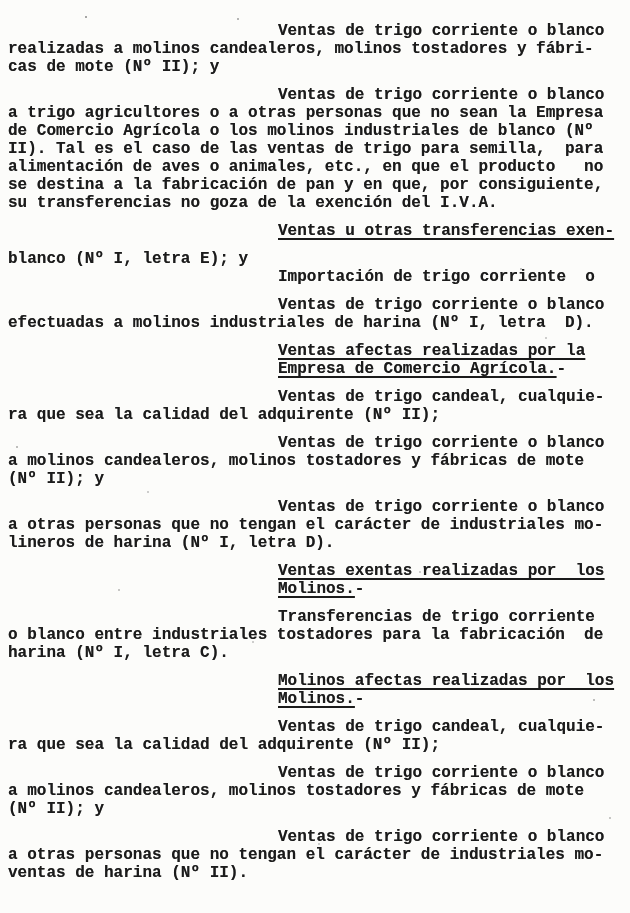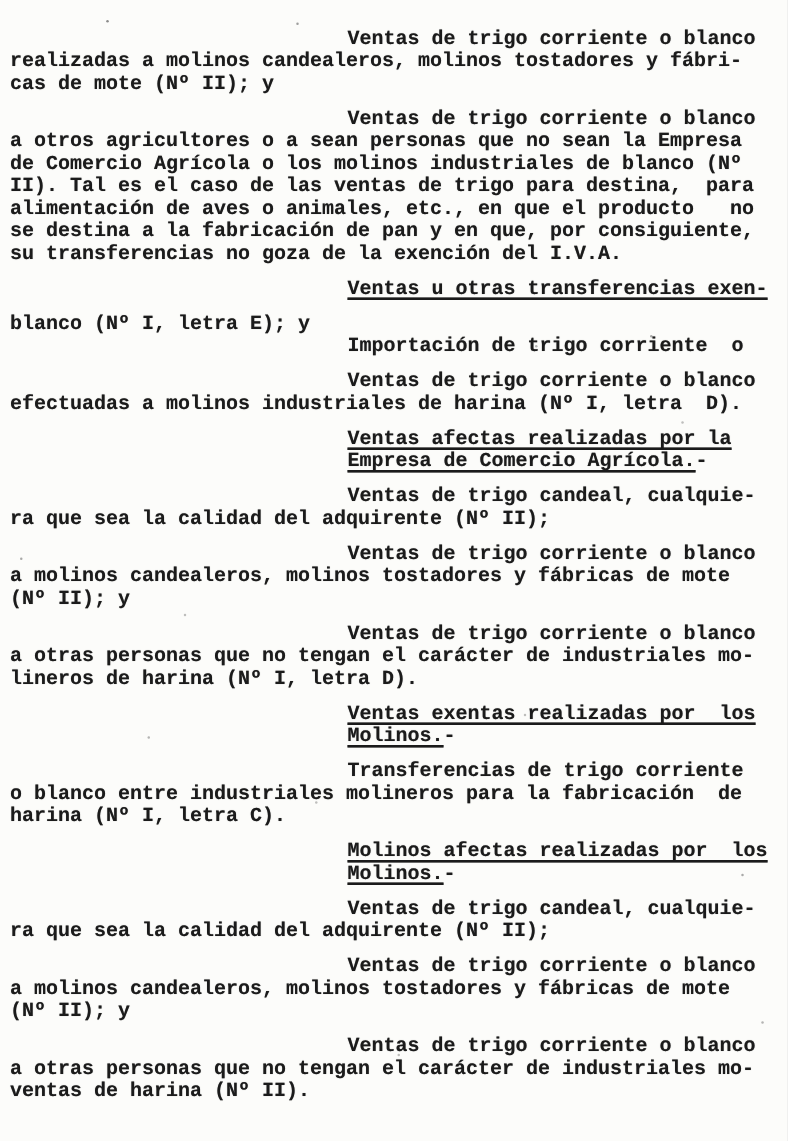--- a/index.html
+++ b/index.html
@@ -69,23 +69,23 @@
   <main class="doc">
 
     <section class="block">
       <div class="ln tab">Ventas de trigo corriente o blanco</div>
       <div class="ln">realizadas a molinos candealeros, molinos tostadores y fábri-</div>
       <div class="ln">cas de mote (Nº II); y</div>
     </section>
 
     <section class="block">
       <div class="ln tab">Ventas de trigo corriente o blanco</div>
-      <div class="ln">a otros agricultores o a sean personas que no sean la Empresa</div>
+      <div class="ln">a trigo agricultores o a otras personas que no sean la Empresa</div>
       <div class="ln">de Comercio Agrícola o los molinos industriales de blanco (Nº</div>
-      <div class="ln">II). Tal es el caso de las ventas de trigo para destina,  para</div>
+      <div class="ln">II). Tal es el caso de las ventas de trigo para semilla,  para</div>
       <div class="ln">alimentación de aves o animales, etc., en que el producto   no</div>
       <div class="ln">se destina a la fabricación de pan y en que, por consiguiente,</div>
       <div class="ln">su transferencias no goza de la exención del I.V.A.</div>
     </section>
 
     <section class="block">
       <div class="ln tab"><span class="u">Ventas u otras transferencias exen-</span><span class="tail"></span></div>
     </section>
 
     <section class="block">
@@ -120,21 +120,21 @@
       <div class="ln">lineros de harina (Nº I, letra D).</div>
     </section>
 
     <section class="block">
       <div class="ln tab"><span class="u">Ventas exentas realizadas por  los</span><span class="tail"></span></div>
       <div class="ln tab"><span class="u">Molinos.</span><span class="tail">-</span></div>
     </section>
 
     <section class="block">
       <div class="ln tab">Transferencias de trigo corriente</div>
-      <div class="ln">o blanco entre industriales molineros para la fabricación  de</div>
+      <div class="ln">o blanco entre industriales tostadores para la fabricación  de</div>
       <div class="ln">harina (Nº I, letra C).</div>
     </section>
 
     <section class="block">
       <div class="ln tab"><span class="u">Molinos afectas realizadas por  los</span><span class="tail"></span></div>
       <div class="ln tab"><span class="u">Molinos.</span><span class="tail">-</span></div>
     </section>
 
     <section class="block">
       <div class="ln tab">Ventas de trigo candeal, cualquie-</div>

